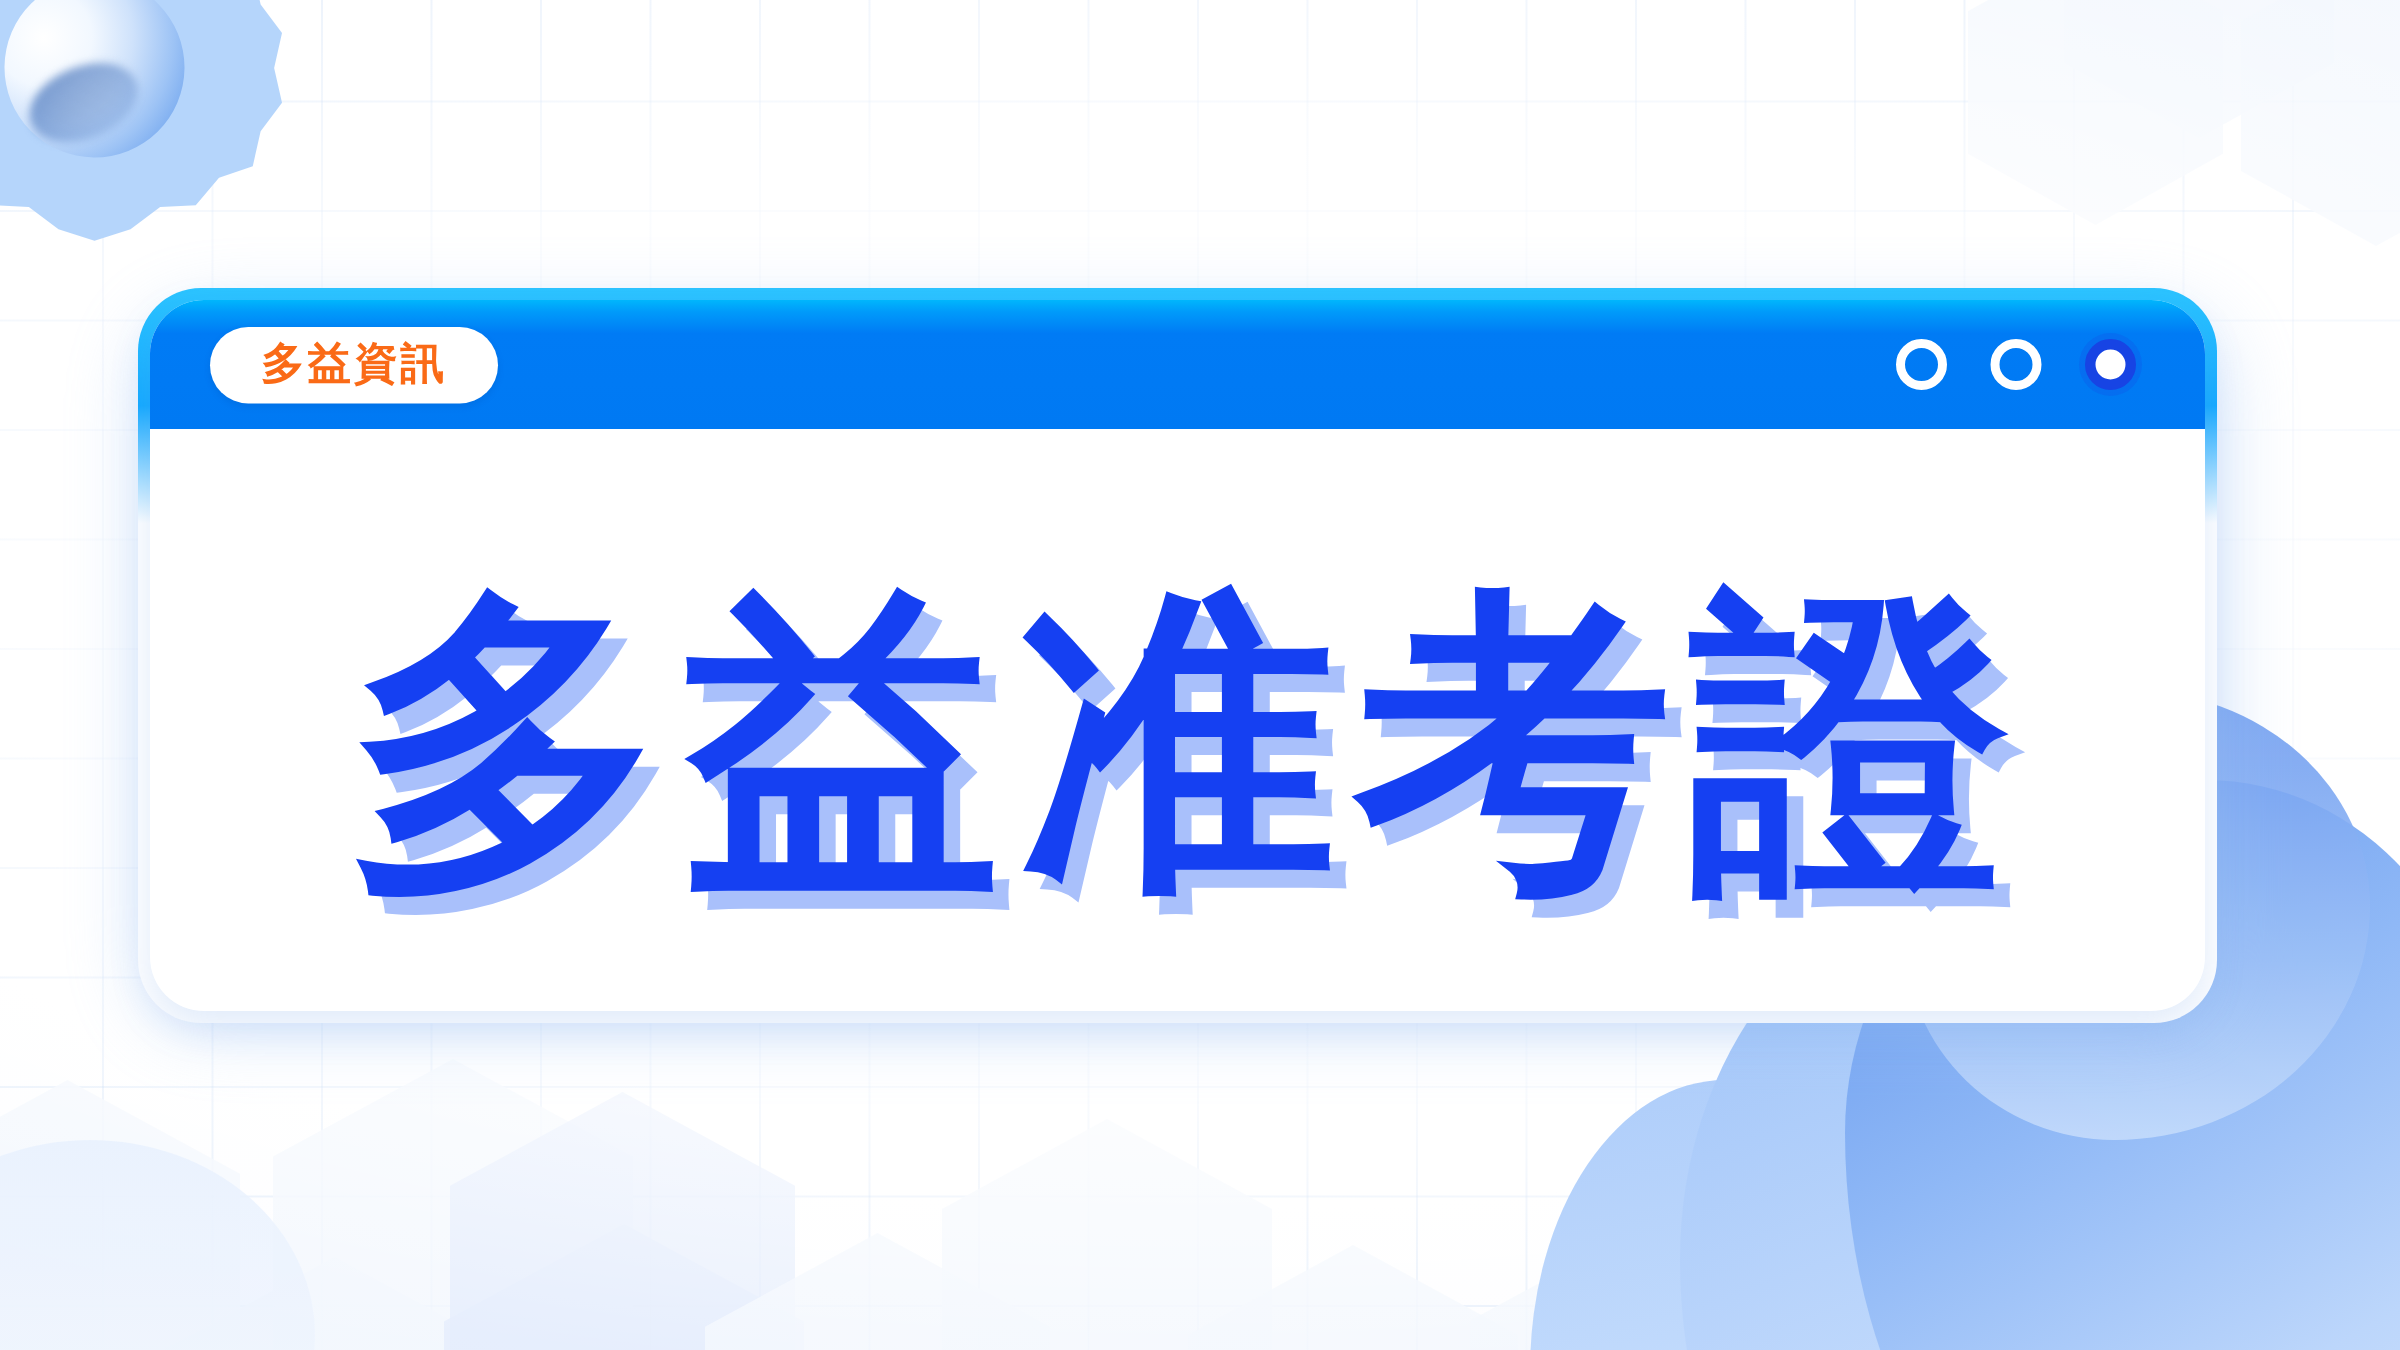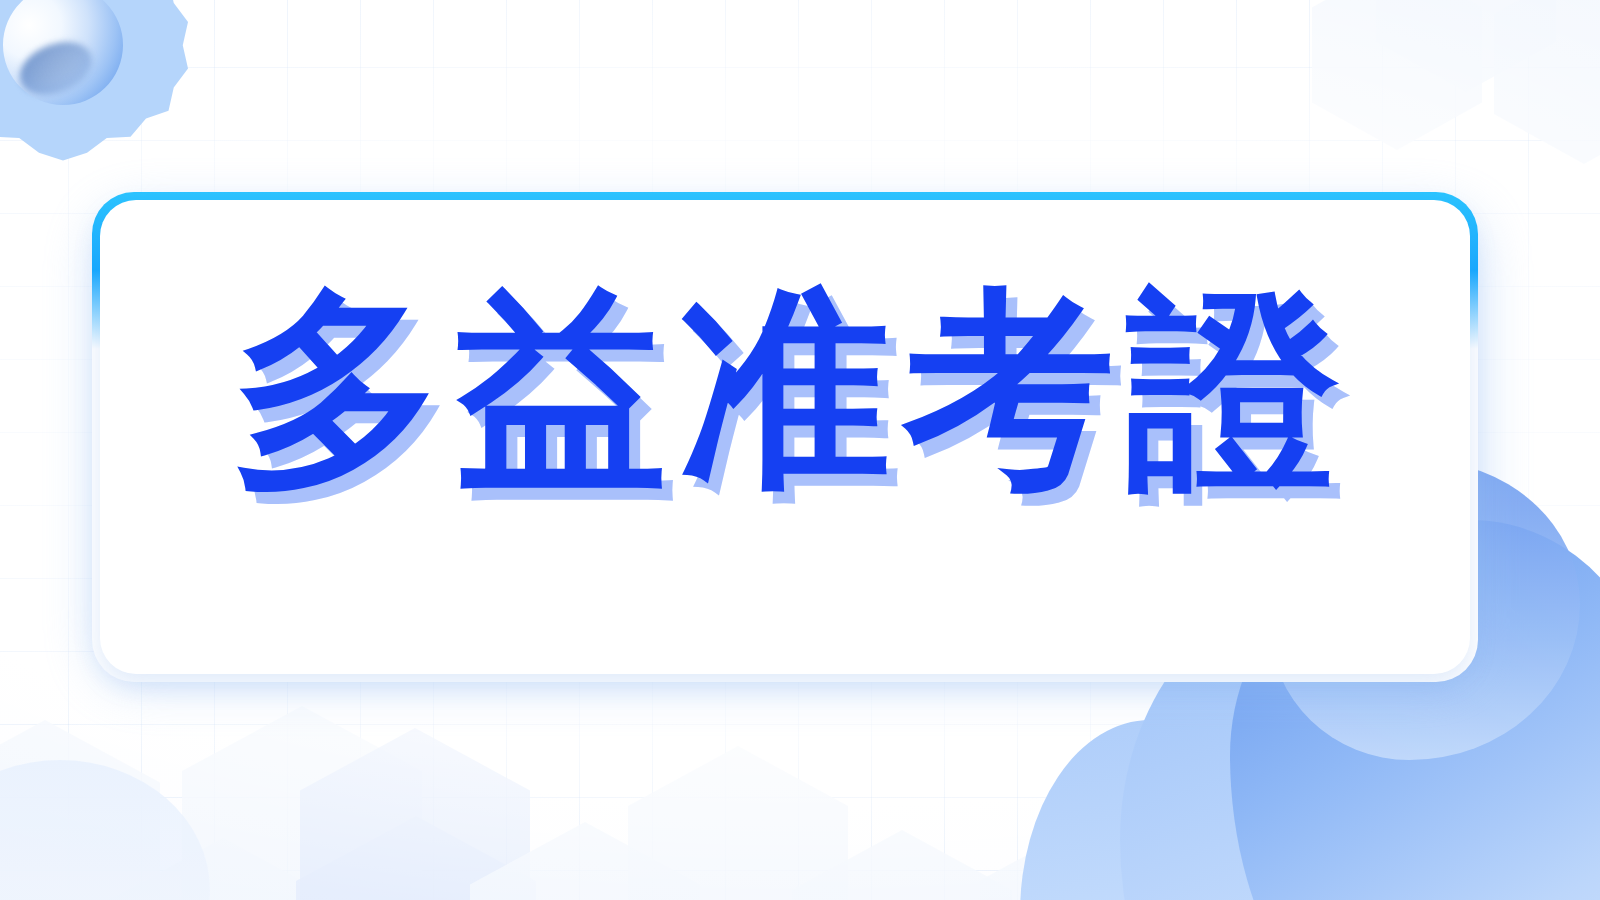--- a/index.html
+++ b/index.html
@@ -259,20 +259,21 @@
     background: #ffffff;
     box-shadow: 0 0 0 4px rgba(23,68,228,0.22);
   }
 
   .card-body {
     position: relative;
     height: calc(100% - 86px);
     display: flex;
     align-items: center;
     justify-content: center;
+    margin-top: 20px;
   }
 
   .headline {
     font-family: "DejaVu Sans", "Liberation Sans", sans-serif;
     font-size: 212px;
     font-weight: 700;
     line-height: 1;
     letter-spacing: 12px;
     color: #1540f2;
     text-shadow: 11px 12px 0 #a9c0fb;
@@ -318,20 +319,28 @@
   <div class="blob blob-b"></div>
   <div class="blob blob-a"></div>
   <div class="blob blob-d"></div>
 
 
   <div class="card-shadow"></div>
 
   <div class="card-frame">
     <div class="card">
 
+      <div class="titlebar">
+        <div class="badge">多益資訊</div>
+        <div class="dots">
+          <div class="dot dot-white"></div>
+          <div class="dot dot-white"></div>
+          <div class="dot dot-accent"></div>
+        </div>
+      </div>
 
       <div class="card-body">
         <h1 class="headline">多益准考證</h1>
       </div>
 
     </div>
   </div>
 
 </div>
 

